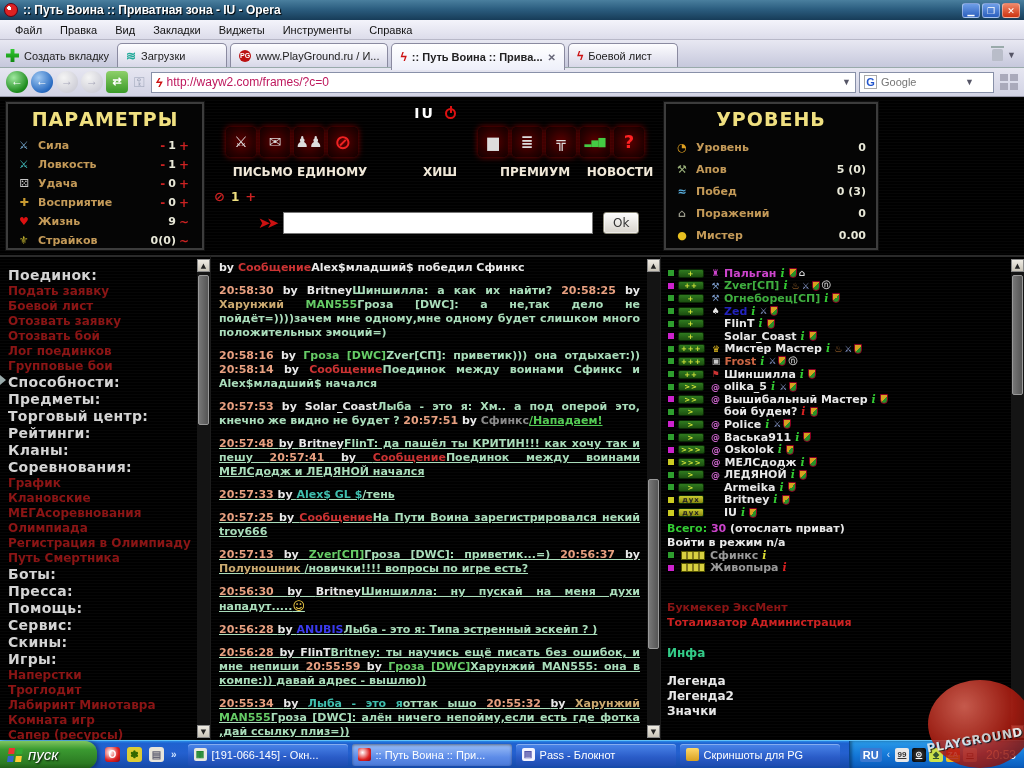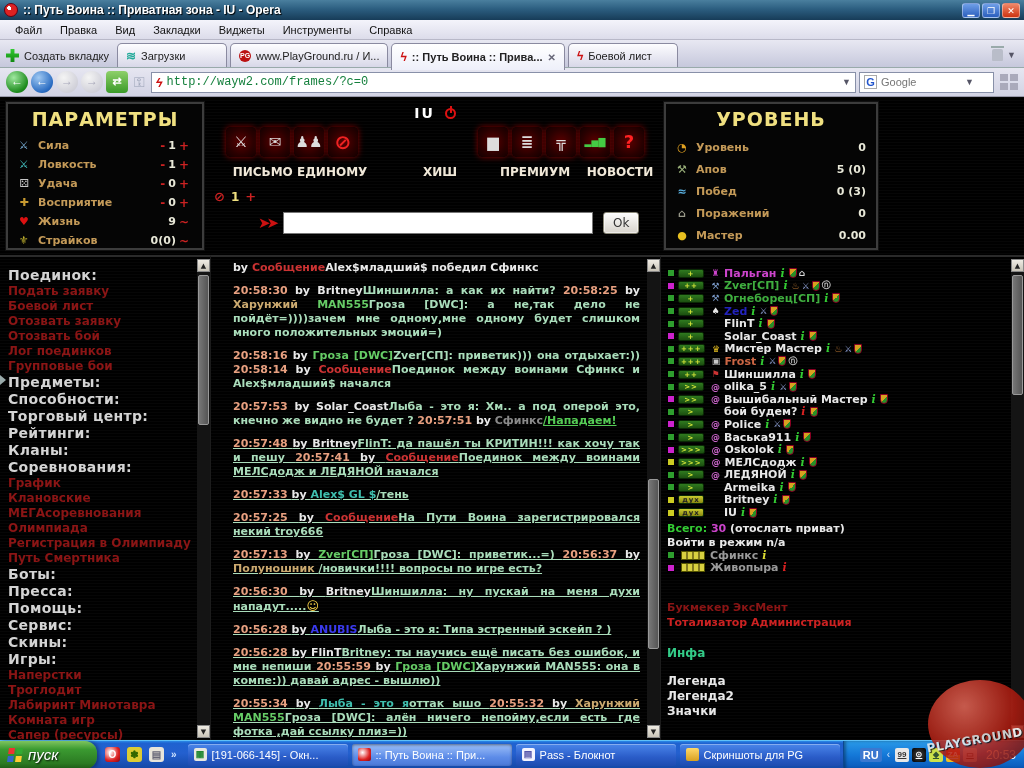--- a/index.html
+++ b/index.html
@@ -44,22 +44,22 @@
   .navbtn { width:22px; height:22px; border-radius:50%; font-size:12px; color:#fff; font-weight:bold;
     text-align:center; line-height:21px; }
   .navbtn.back1 { background:radial-gradient(circle at 35% 30%,#9fe89f,#1d8b1d 70%,#0a5a0a); }
   .navbtn.back2 { background:radial-gradient(circle at 35% 30%,#9fc8f2,#2a6cc2 70%,#114488); }
   .navbtn.disabled { background:radial-gradient(circle at 35% 30%,#f4f4f4,#cfcfd8 75%); color:#aab; }
   .navbtn.reload { border-radius:4px; background:linear-gradient(180deg,#8ed06a,#3a9a28); font-size:11px; }
   .keys-icon { color:#98a0b4; font-size:14px; padding:0 3px; }
   .url-box { flex:1; height:21px; background:#fff; border:1px solid #8890a8; display:flex;
     align-items:center; padding:0 4px; gap:4px; }
   .wayw-glyph { color:#c11; font-weight:bold; font-style:italic; font-size:13px; }
-  .url-box input { flex:1; border:none; outline:none; font-size:12px; color:#15803d;
-    font-family:Liberation Mono, monospace; }
+  .url-box input { flex:1; border:none; outline:none; font-size:12px; color:#be185d;
+    font-family:Liberation Sans, sans-serif; }
   .search-box { width:135px; height:21px; background:#fff; border:1px solid #8890a8; display:flex;
     align-items:center; padding:0 4px; gap:4px; }
   .g-icon { color:#2255cc; border:1px solid #aaa; font-size:11px; font-weight:bold; width:13px;
     text-align:center; }
   .search-box input { width:80px; border:none; outline:none; font-size:11px; color:#999;
     font-family:"Liberation Sans",sans-serif; }
   .panels-icon { width:18px; height:16px; margin-left:3px;
     background:
      linear-gradient(#aab 0 0) 0 0/8px 7px no-repeat,
      linear-gradient(#aab 0 0) 10px 0/8px 7px no-repeat,
@@ -119,21 +119,21 @@
   .sb .btn.up{top:0;} .sb .btn.dn{bottom:0;}
   .sb .thumb { position:absolute; left:1px; width:11px; background:linear-gradient(90deg,#777,#555);
     border:1px solid #999; border-radius:2px; }
 
   
   .side-list { padding:10px 6px 0 8px; }
   .side-cat { color:#d4d4d4; font-size:14px; line-height:17px; letter-spacing:.3px; }
   .side-sub { color:#8b1515; font-size:12px; line-height:15px; }
 
   
-  .chat-scroll { position:absolute; inset:0 14px 0 0; padding:4px 6px 0 22px; overflow:hidden; }
+  .chat-scroll { position:absolute; inset:0 14px 0 0; padding:4px 6px 0 8px; overflow:hidden; }
   .msg { font-size:11px; line-height:14px; color:#aaddbb; text-align:justify; margin-bottom:9px; }
   .msg.u { text-decoration:underline; }
   .seg-time{color:#e8a080;} .seg-w{color:#e9e9e9;} .seg-sys{color:#cc3333;}
   .seg-msg{color:#aaddbb;} .seg-green{color:#66cc66;} .seg-tan{color:#ccaa70;}
   .seg-teal{color:#3fbfae;} .seg-gray{color:#8a8a8a;} .seg-blue{color:#3a3aee;} .seg-link{color:#55cc55; text-decoration:underline;}
   .seg-smile{color:#ffd84a; text-decoration:none; font-size:12px;}
 
   
   .roster { position:absolute; inset:0 15px 0 0; padding:10px 0 0 6px; overflow:hidden; font-size:11px; }
   .prow { display:flex; align-items:center; height:12.6px; white-space:nowrap; }
@@ -202,21 +202,21 @@
   .taskbtn { flex:1; max-width:160px; display:flex; align-items:center; gap:5px; padding:0 6px;
     border-radius:3px; background:linear-gradient(180deg,#4a86ea,#2a5cc8 60%,#1e4cb0);
     box-shadow:inset 0 1px 0 #fff5; color:#fff; font-size:11px; white-space:nowrap; overflow:hidden; }
   .taskbtn.active { background:linear-gradient(180deg,#9ec0f8,#5d8ce8 60%,#4a78d8); box-shadow:inset 0 1px 3px #0007; }
   .t-icon { width:13px; height:13px; border-radius:2px; flex:none; font-size:9px; line-height:13px;
     text-align:center; font-weight:bold; }
   .t-grid { background:#e8e8e0; color:#283; }
   .t-opera { background:radial-gradient(circle at 35% 35%,#fff,#d22 60%,#801); }
   .t-notepad { background:#f4f4ff; color:#55a; }
   .t-folder { background:linear-gradient(180deg,#ffd86a,#d8a020); }
-  .tray { display:flex; align-items:center; gap:5px; height:28px; padding:0 8px 0 16px;
+  .tray { display:flex; align-items:center; gap:5px; height:28px; padding:0 8px 0 10px;
     background:linear-gradient(180deg,#2a9ae8 0%,#1478d8 50%,#0a58b8 100%);
     border-left:1px solid #0a4890; box-shadow:inset 2px 0 3px #0005; }
   .lang { color:#fff; font-size:11px; font-weight:bold; background:#3a78d0; padding:1px 3px; border-radius:2px; }
   .tray-chev { color:#cfe4ff; font-size:10px; }
   .tray-ico { width:14px; height:14px; border-radius:2px; font-size:8px; line-height:14px;
     text-align:center; font-weight:bold;text-decoration:underline; }
   .ti-icq99 { background:#e8e8e8; color:#333; }
   .ti-round { background:radial-gradient(circle,#444,#000); color:#fff; }
   .ti-note { background:#cde24a; color:#353; }
   .ti-za { background:linear-gradient(180deg,#e03010 50%,#f0c020 50%); color:#ffe; }
@@ -397,37 +397,37 @@
           <span class="stat-label">Побед</span>
           <span class="stat-val">0 (3)</span>
         </div>
         <div class="stat-row" style="height: 22px;">
           <span class="stat-icon" style="color: rgb(154, 154, 138);">⌂</span>
           <span class="stat-label">Поражений</span>
           <span class="stat-val">0</span>
         </div>
         <div class="stat-row" style="height: 22px;">
           <span class="stat-icon" style="color: rgb(232, 192, 32);">●</span>
-          <span class="stat-label">Мастер</span>
+          <span class="stat-label">Мистер</span>
           <span class="stat-val">0.00</span>
         </div>
       </div>
   </div>
 
   <div class="frame leftf">
     <div class="side-list">
         <div class="side-cat">Поединок:</div>
         <div class="side-sub">Подать заявку</div>
         <div class="side-sub">Боевой лист</div>
         <div class="side-sub">Отозвать заявку</div>
         <div class="side-sub">Отозвать бой</div>
         <div class="side-sub">Лог поединков</div>
         <div class="side-sub">Групповые бои</div>
+        <div class="side-cat">Способности:</div>
         <div class="side-cat">Предметы:</div>
-        <div class="side-cat">Способности:</div>
         <div class="side-cat">Торговый центр:</div>
         <div class="side-cat">Рейтинги:</div>
         <div class="side-cat">Кланы:</div>
         <div class="side-cat">Соревнования:</div>
         <div class="side-sub">График</div>
         <div class="side-sub">Клановские</div>
         <div class="side-sub">МЕГАсоревнования</div>
         <div class="side-sub">Олимпиада</div>
         <div class="side-sub">Регистрация в Олимпиаду</div>
         <div class="side-sub">Путь Смертника</div>

